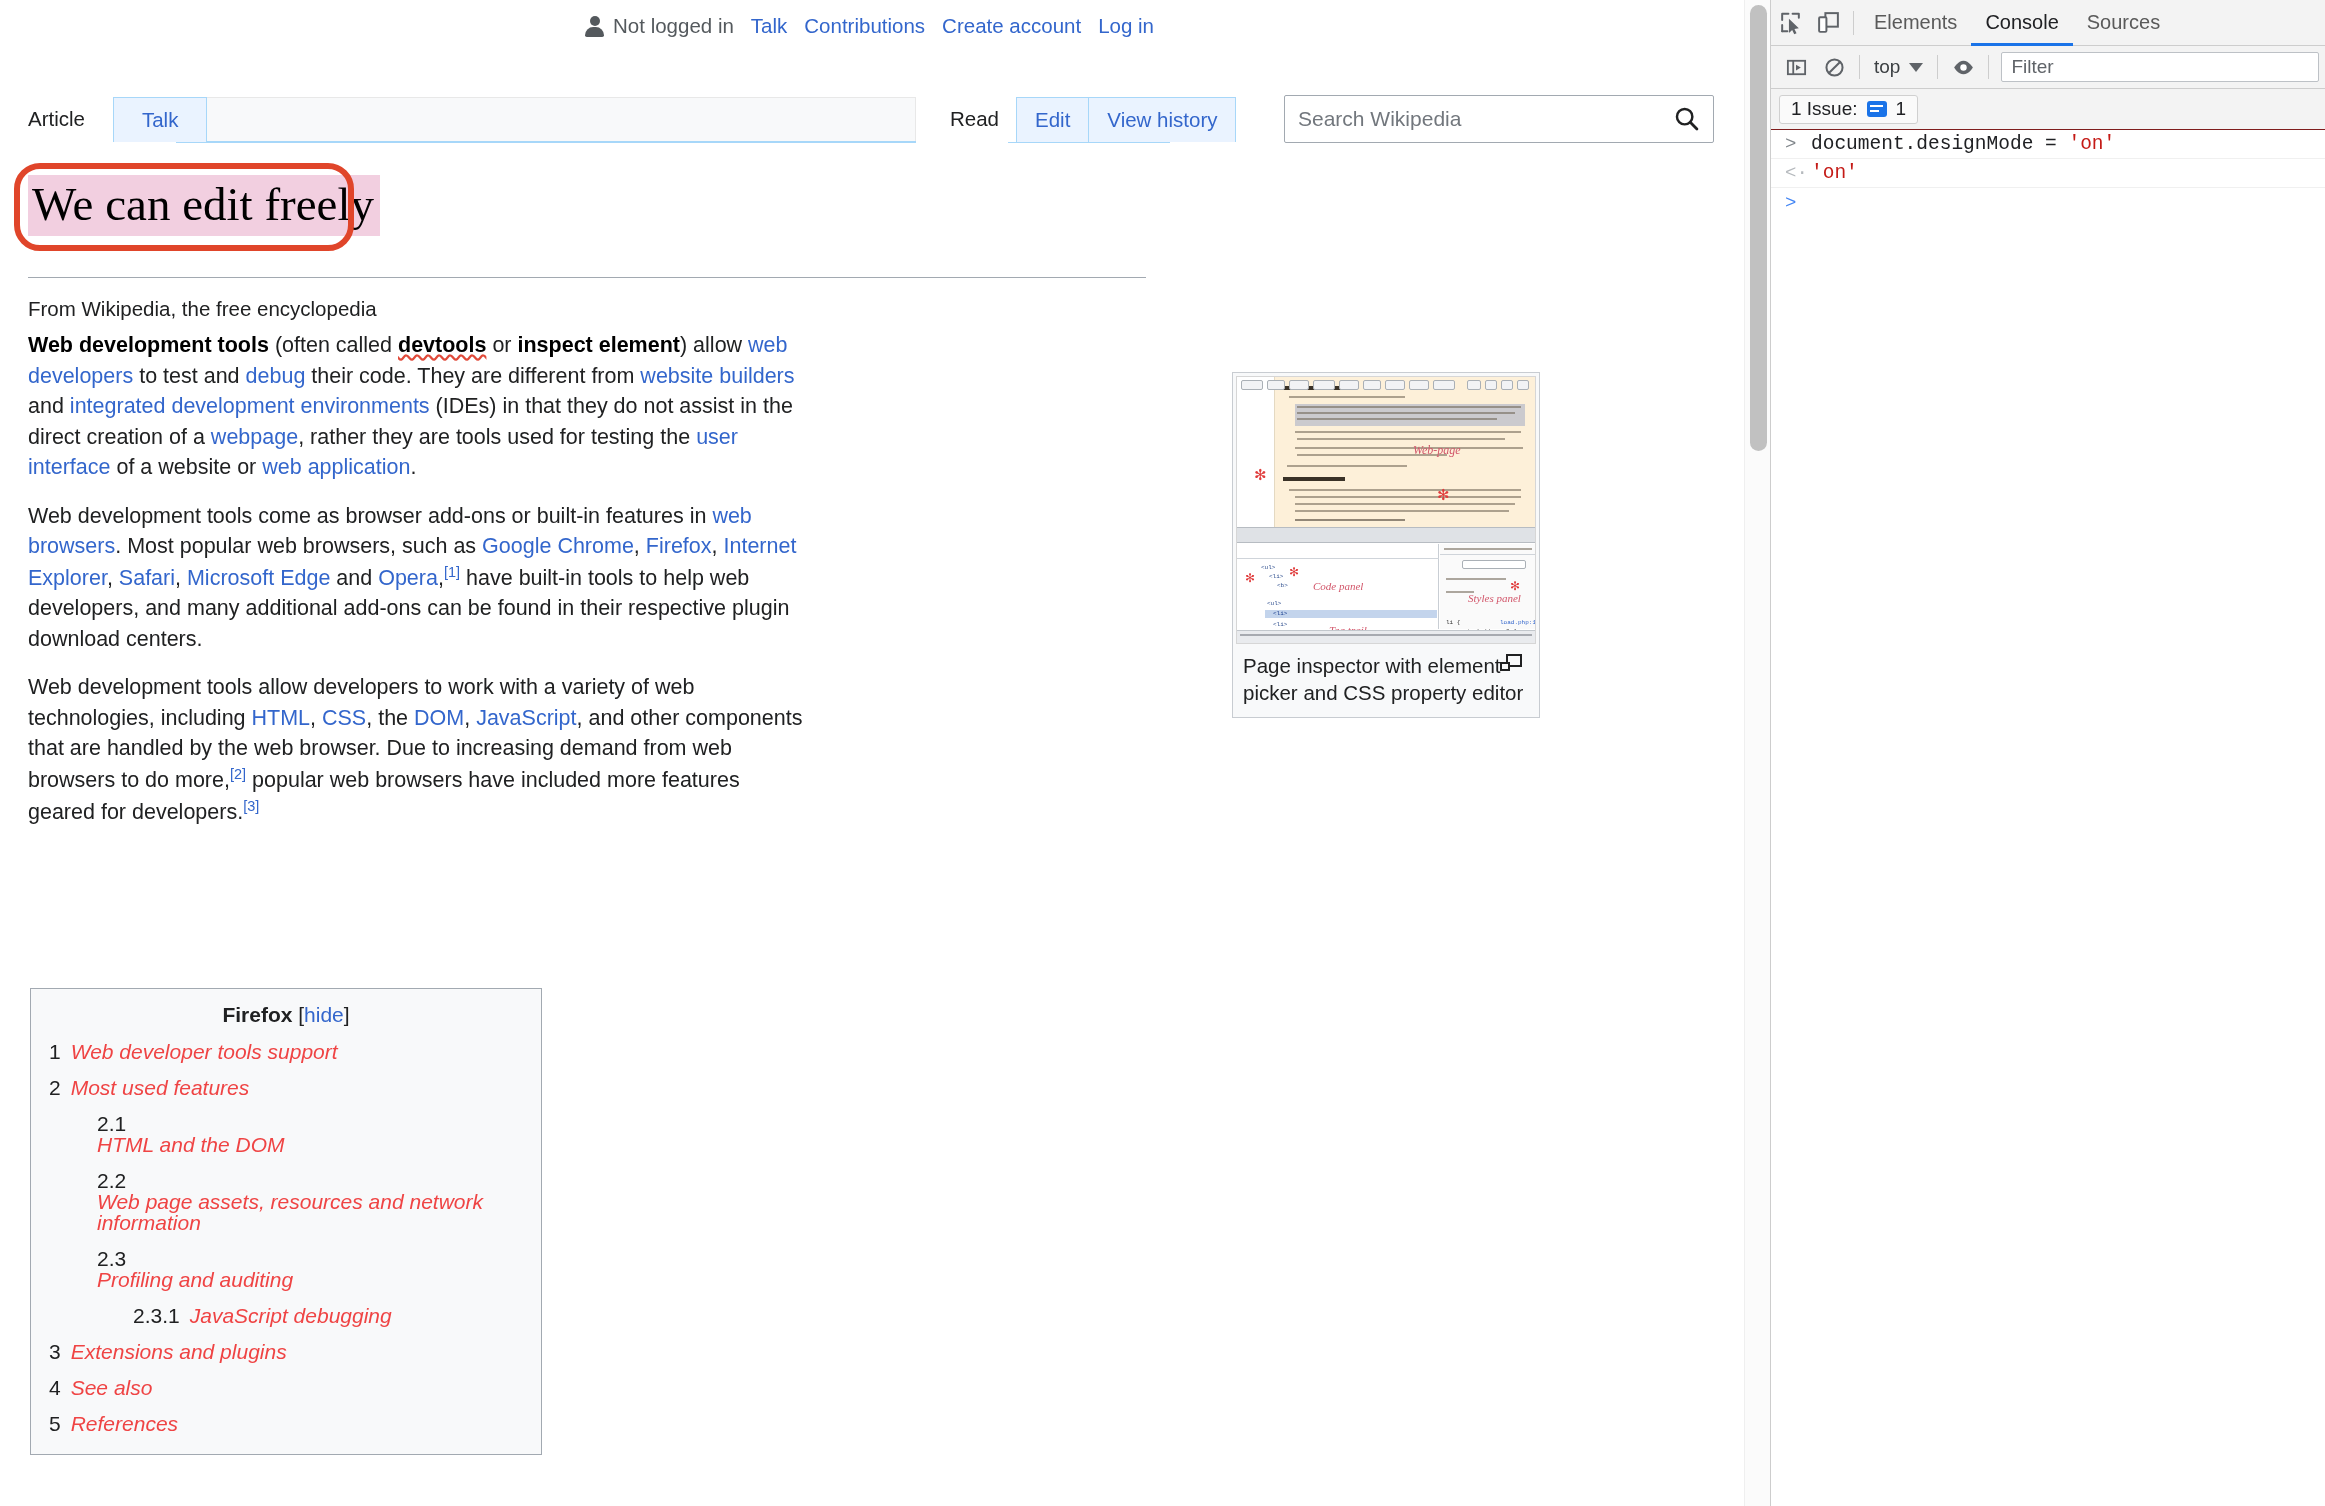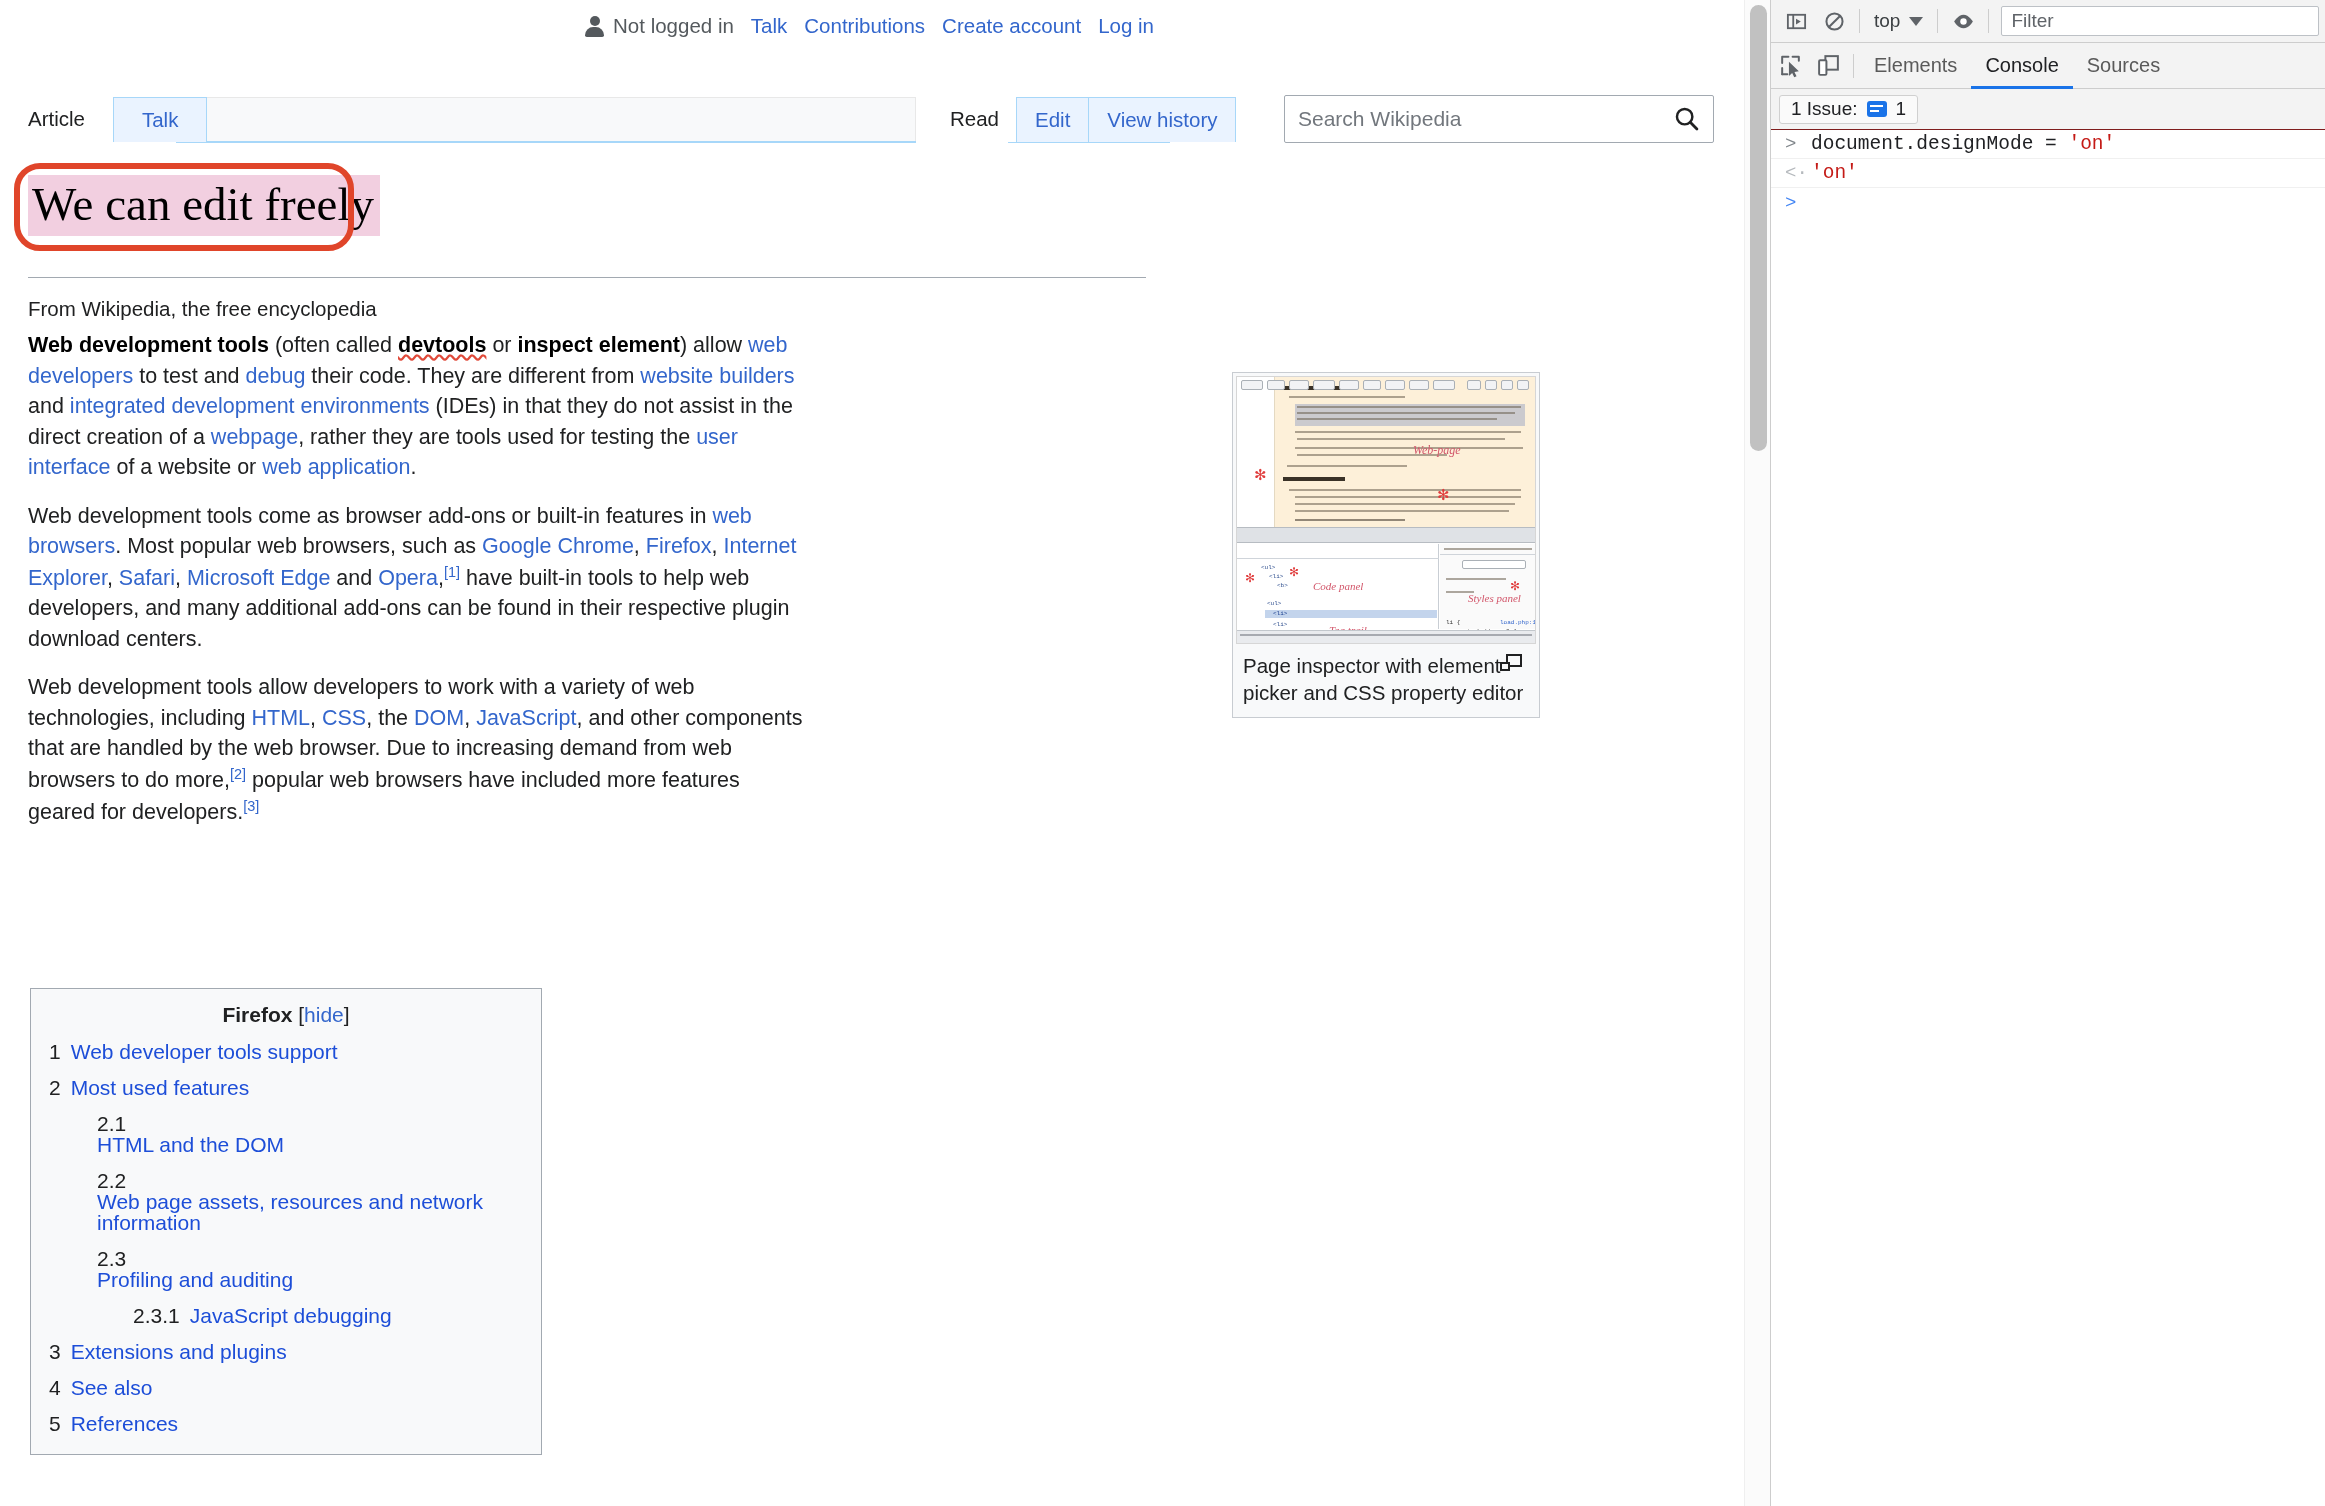--- a/index.html
+++ b/index.html
@@ -249,21 +249,21 @@
   #toc-title b { font-weight: bold; }
   #toc-title .brk { color: #202122; font-weight: normal; }
   #toc-title a { color: #3366cc; text-decoration: none; font-weight: normal; }
   .toc-row {
     display: flex; align-items: baseline;
     font-size: 21px; line-height: 1;
     margin: 0 0 15px 0;
     color: #202122;
   }
   .toc-num { color: #202122; margin-right: 10px; white-space: nowrap; }
-  .toc-link { color: #1d4ed8; text-decoration: none; }
+  .toc-link { color: #ef4444; text-decoration: none; font-style: italic; }
   .lvl2 { padding-left: 48px; flex-direction: column; }
   .lvl3 { padding-left: 84px; }
 
   
   #page-scroll-track {
     position: absolute; right: 0; top: 0;
     width: 26px; height: 1506px;
     background: #fbfbfb;
     border-left: 1px solid #efefef;
   }
@@ -578,50 +578,20 @@
       </div>
     </div>
 
     <div id="page-scroll-track">
       <div id="page-scroll-thumb"></div>
     </div>
   </div>
 
   <div id="devtools">
 
-    <div id="dt-toolbar">
-      <div class="dt-iconbtn">
-        <svg width="23" height="23" viewBox="0 0 24 24">
-          <rect x="3" y="5" width="18" height="14" fill="none" stroke="#5f6368" stroke-width="1.9"></rect>
-          <line x1="8.6" y1="5" x2="8.6" y2="19" stroke="#5f6368" stroke-width="1.9"></line>
-          <path d="M11.5 9l5 3-5 3z" fill="#5f6368"></path>
-        </svg>
-      </div>
-      <div class="dt-iconbtn">
-        <svg width="23" height="23" viewBox="0 0 24 24">
-          <circle cx="12" cy="12" r="8.4" fill="none" stroke="#5f6368" stroke-width="2.1"></circle>
-          <line x1="6.2" y1="17.8" x2="17.8" y2="6.2" stroke="#5f6368" stroke-width="2.1"></line>
-        </svg>
-      </div>
-      <div class="dt-sep"></div>
-      <div id="ctx-select">
-        <span>top</span>
-        <span class="caret"></span>
-      </div>
-      <div class="dt-sep"></div>
-      <div class="dt-iconbtn">
-        <svg width="25" height="25" viewBox="0 0 24 24">
-          <path d="M12 5.5C6.8 5.5 3 12 3 12s3.8 6.5 9 6.5 9-6.5 9-6.5-3.8-6.5-9-6.5z" fill="#5f6368"></path>
-          <circle cx="12" cy="12" r="3.1" fill="#ffffff"></circle>
-        </svg>
-      </div>
-      <div class="dt-sep"></div>
-      <input id="filter-input" type="text" placeholder="Filter" style="">
-    </div>
-
     <div id="dt-tabbar">
       <div class="dt-iconbtn">
         <svg width="25" height="25" viewBox="0 0 24 24">
           <path d="M4 3.5h6M4 3.5v6M20 3.5h-6M20 3.5v4" fill="none" stroke="#5f6368" stroke-width="1.9" stroke-linecap="round"></path>
           <path d="M4 20.5v-6" fill="none" stroke="#5f6368" stroke-width="1.9" stroke-linecap="round"></path>
           <path d="M4 20.5h5" fill="none" stroke="#5f6368" stroke-width="1.9" stroke-linecap="round"></path>
           <path d="M10.5 8.5l9.5 9-4.2.7 2 4-2.2 1-2-4-3.1 2.8z" fill="#5f6368"></path>
         </svg>
       </div>
       <div class="dt-iconbtn">
@@ -635,20 +605,50 @@
         <span>Elements</span>
       </div>
       <div class="dt-tab active">
         <span>Console</span>
       </div>
       <div class="dt-tab">
         <span>Sources</span>
       </div>
     </div>
 
+    <div id="dt-toolbar">
+      <div class="dt-iconbtn">
+        <svg width="23" height="23" viewBox="0 0 24 24">
+          <rect x="3" y="5" width="18" height="14" fill="none" stroke="#5f6368" stroke-width="1.9"></rect>
+          <line x1="8.6" y1="5" x2="8.6" y2="19" stroke="#5f6368" stroke-width="1.9"></line>
+          <path d="M11.5 9l5 3-5 3z" fill="#5f6368"></path>
+        </svg>
+      </div>
+      <div class="dt-iconbtn">
+        <svg width="23" height="23" viewBox="0 0 24 24">
+          <circle cx="12" cy="12" r="8.4" fill="none" stroke="#5f6368" stroke-width="2.1"></circle>
+          <line x1="6.2" y1="17.8" x2="17.8" y2="6.2" stroke="#5f6368" stroke-width="2.1"></line>
+        </svg>
+      </div>
+      <div class="dt-sep"></div>
+      <div id="ctx-select">
+        <span>top</span>
+        <span class="caret"></span>
+      </div>
+      <div class="dt-sep"></div>
+      <div class="dt-iconbtn">
+        <svg width="25" height="25" viewBox="0 0 24 24">
+          <path d="M12 5.5C6.8 5.5 3 12 3 12s3.8 6.5 9 6.5 9-6.5 9-6.5-3.8-6.5-9-6.5z" fill="#5f6368"></path>
+          <circle cx="12" cy="12" r="3.1" fill="#ffffff"></circle>
+        </svg>
+      </div>
+      <div class="dt-sep"></div>
+      <input id="filter-input" type="text" placeholder="Filter" style="">
+    </div>
+
     <div id="dt-issuebar">
       <div id="issue-chip">
         <span>1 Issue:</span>
         <span class="issue-bubble"></span>
         <span>1</span>
       </div>
     </div>
 
     <div id="dt-console">
       <div class="c-row">

